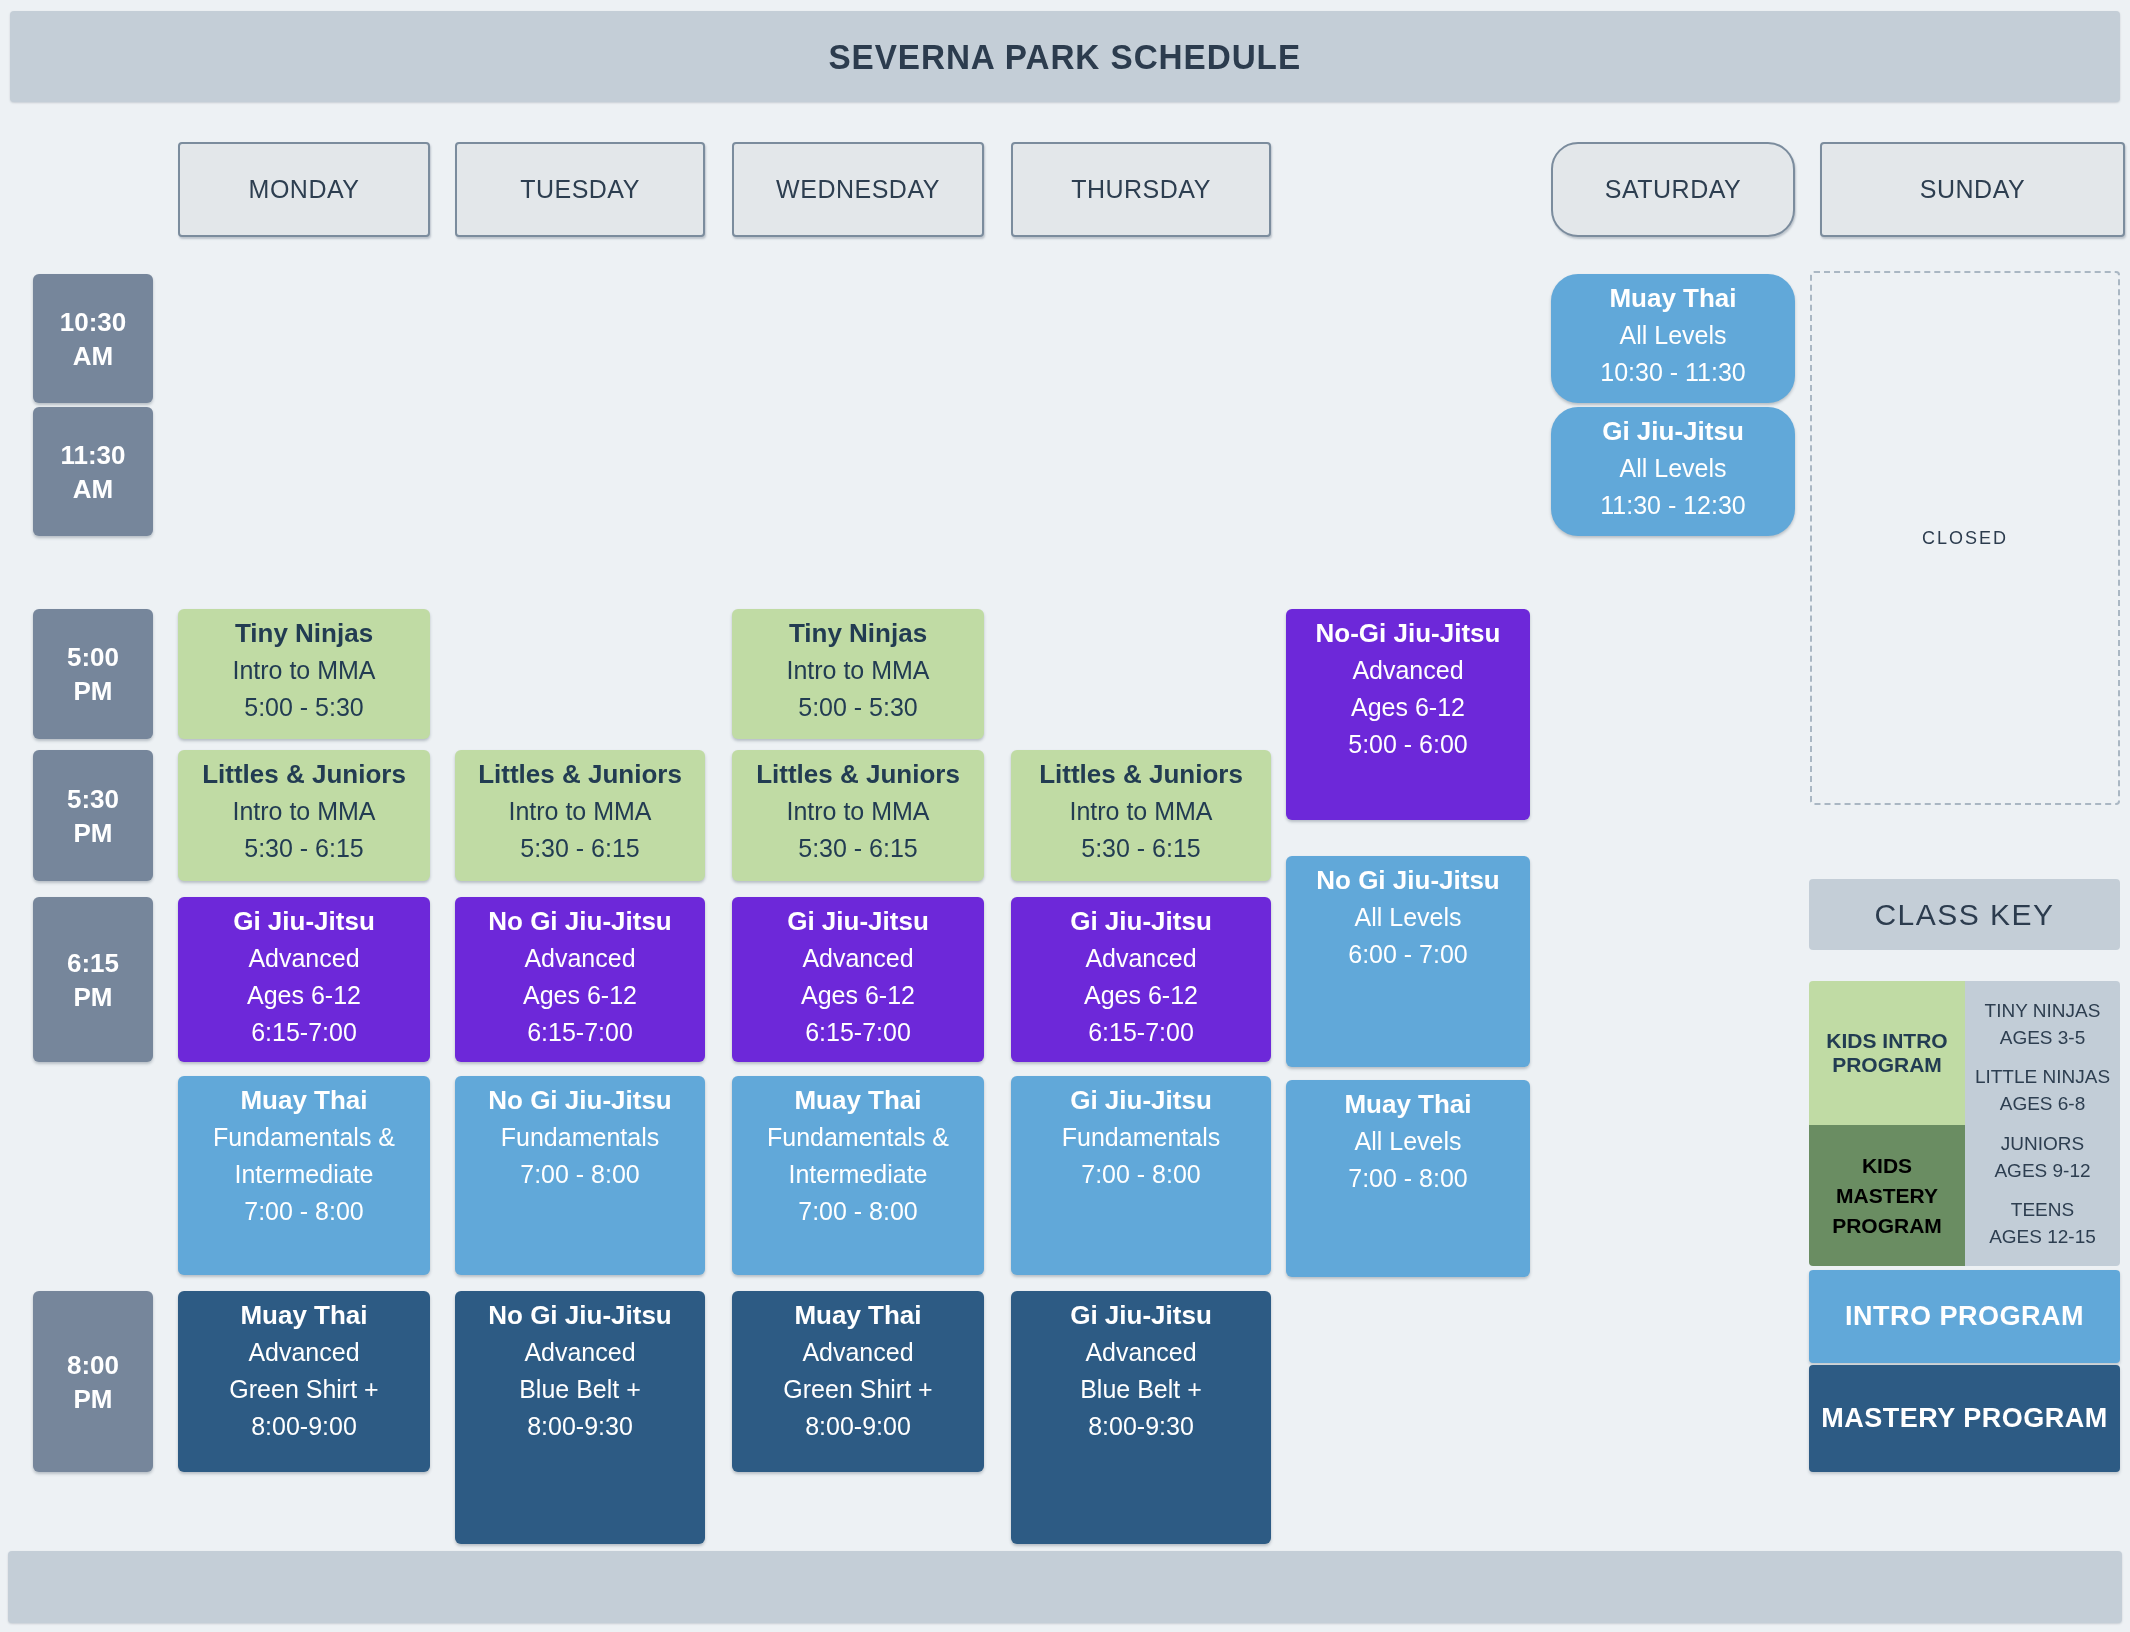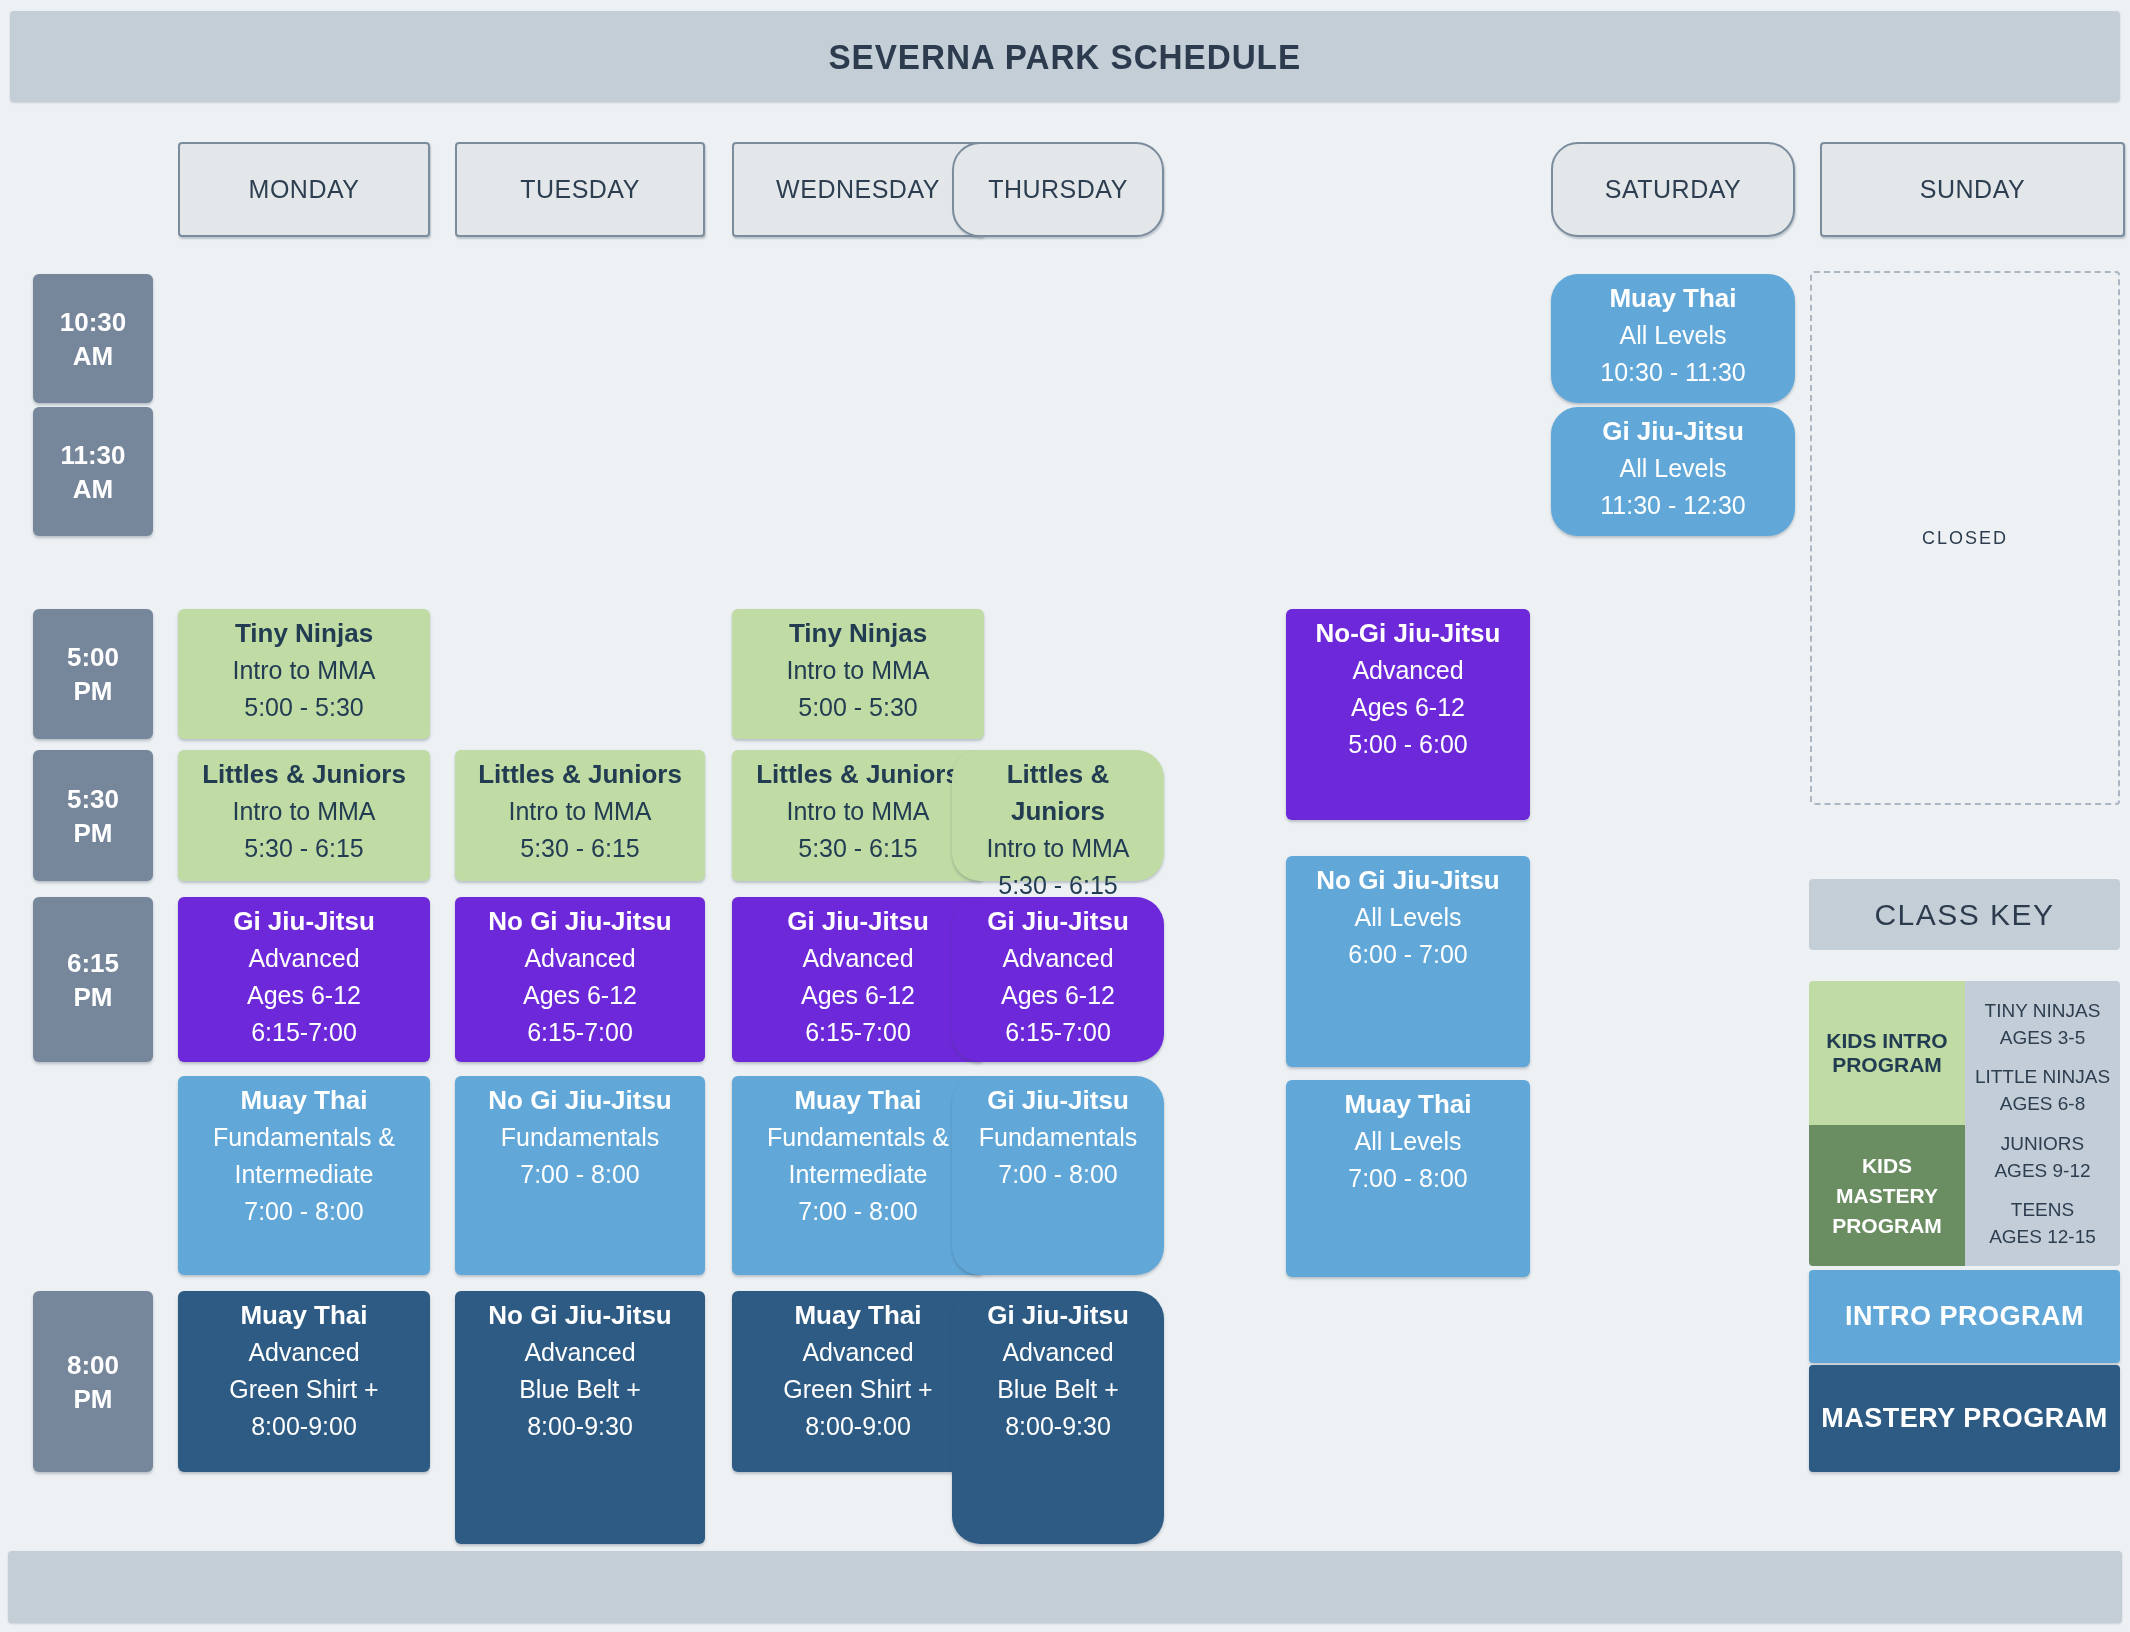--- a/index.html
+++ b/index.html
@@ -48,21 +48,21 @@
   .card .ct{font-size:26px;font-weight:700;line-height:37px;}
   .card .cl{font-size:25px;font-weight:400;line-height:37px;}
   .lgreen{background:#c0dba4;color:#223c52;}
   .dgreen{background:#6d28d9;color:#ffffff;}
   .lblue{background:#61a8d9;color:#ffffff;}
   .dblue{background:#2d5b84;color:#ffffff;}
   
   .c-mon{left:178px;width:252px;}
   .c-tue{left:455px;width:250px;}
   .c-wed{left:732px;width:252px;}
-  .c-thu{left:952px;width:212px;border-radius:28px;}
+  .c-thu{left:1011px;width:260px;}
   .c-fri{left:1286px;width:244px;}
   .c-sat{left:1551px;width:244px;border-radius:27px;}
   
   .r-1030{top:274px;height:129px;}
   .r-1130{top:407px;height:129px;}
   .r-500{top:609px;height:130px;}
   .r-530{top:750px;height:131px;}
   .r-615{top:897px;height:165px;}
   .r-700{top:1076px;height:199px;}
   .r-800{top:1291px;height:181px;}
@@ -90,21 +90,21 @@
     position:absolute;display:flex;align-items:center;justify-content:center;
     text-align:center;font-weight:600;box-sizing:border-box;
   }
   .key-kids-intro{
     left:1809px;top:981px;width:156px;height:144px;
     background:#c0dba4;color:#223c52;font-size:21px;line-height:24px;
     border-radius:4px 0 0 0;padding:0 14px;
   }
   .key-kids-mastery{
     left:1809px;top:1125px;width:156px;height:141px;
-    background:#6a8d62;color:#ffffff;font-size:21px;line-height:30px;
+    background:#6a8d62;color:#000000;font-size:21px;line-height:30px;
     border-radius:0 0 0 4px;padding:0 20px;
   }
   .key-ages{
     position:absolute;left:1965px;top:981px;width:155px;height:285px;
     background:#c2cdd7;border-radius:0 4px 4px 0;box-sizing:border-box;
     display:flex;flex-direction:column;justify-content:space-around;
     padding:10px 4px;text-align:center;color:#2d3e50;
   }
   .age-group{font-size:19px;font-weight:500;line-height:27px;}
   .key-bar{

